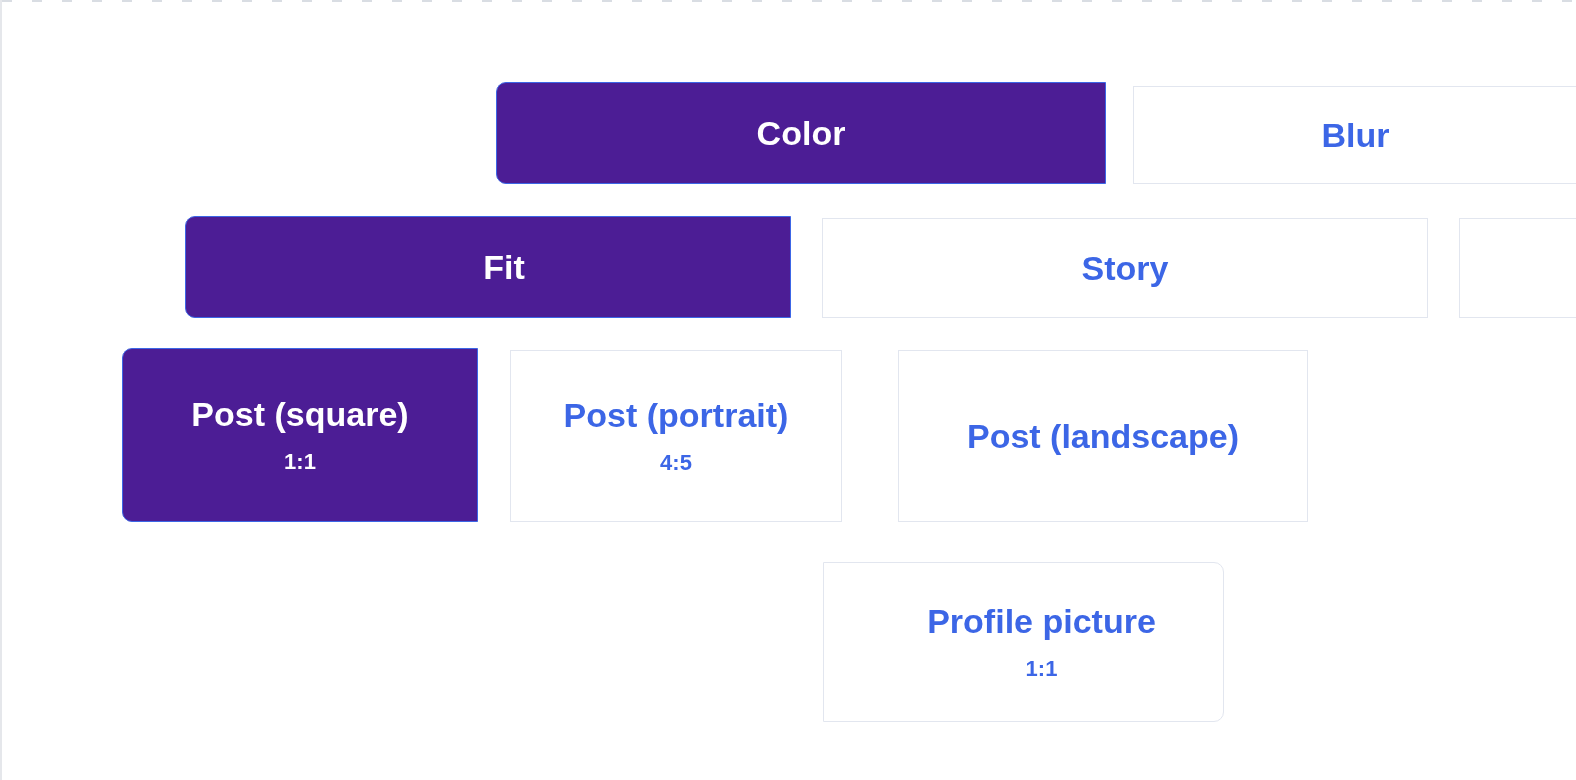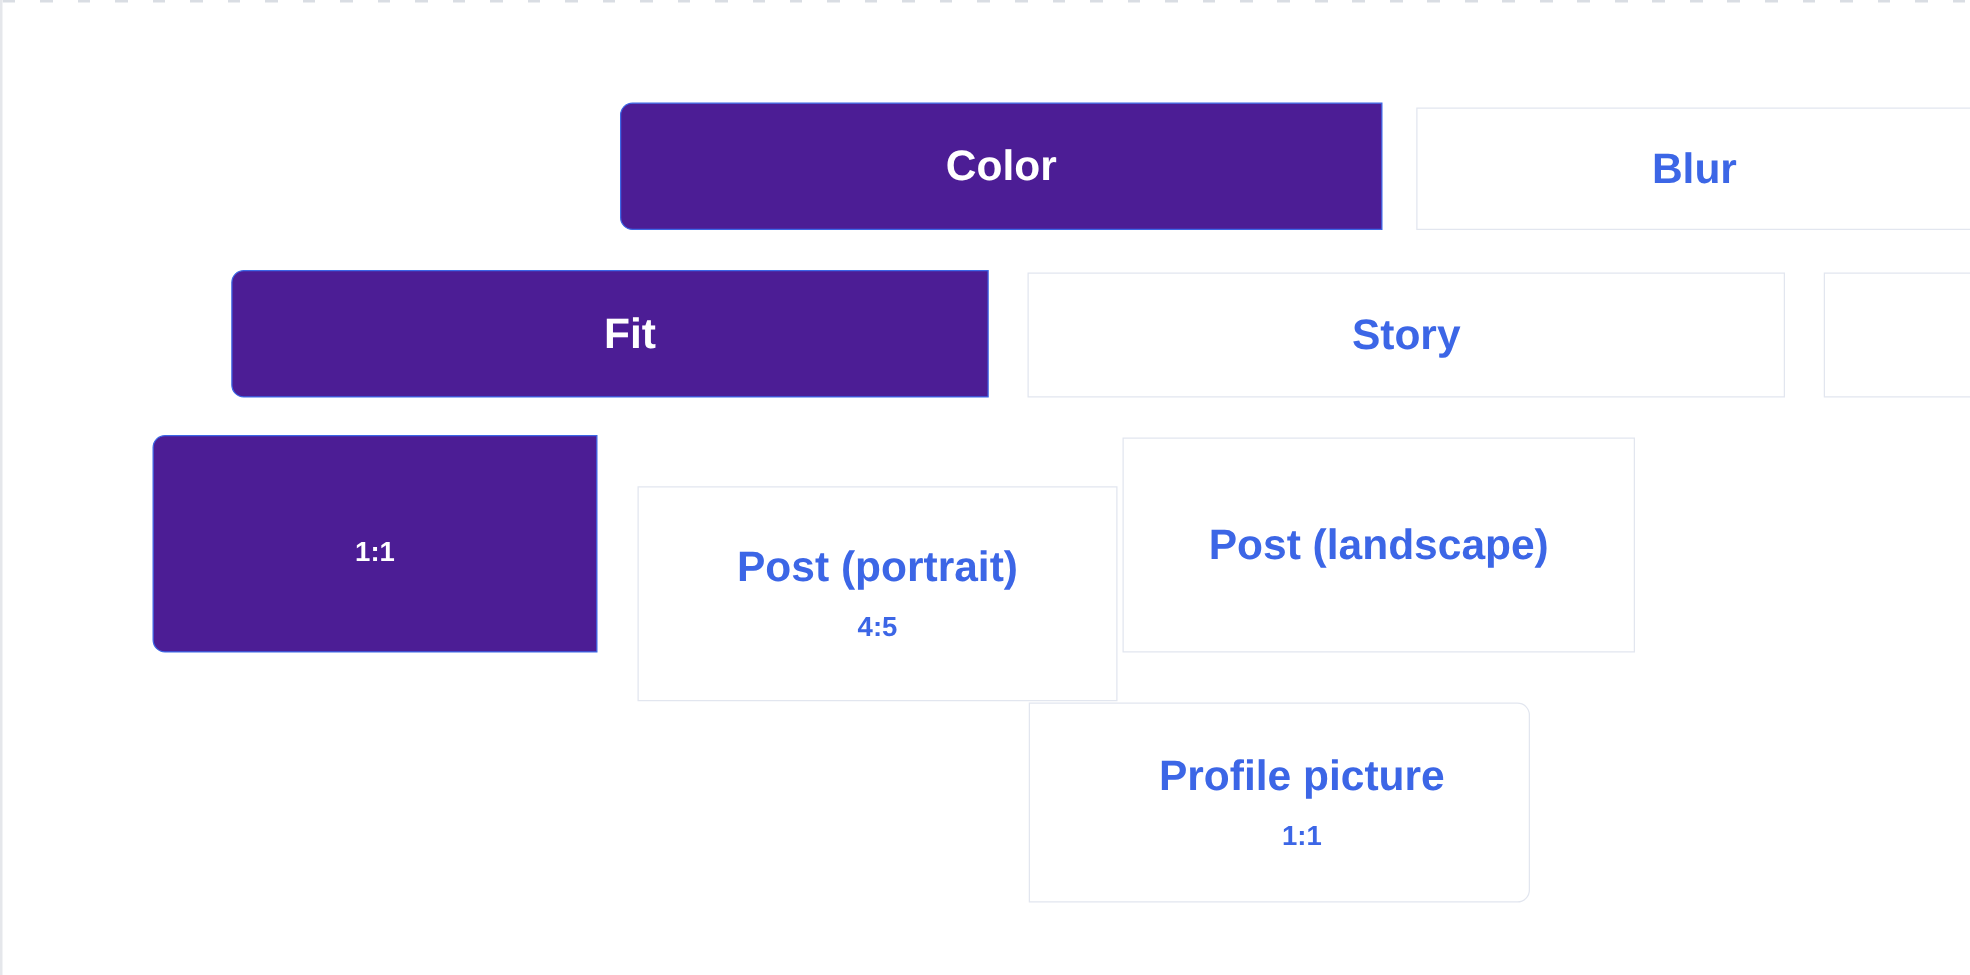--- a/index.html
+++ b/index.html
@@ -93,21 +93,21 @@
     .row2 .edge-tile {
       left: 1457px; top: 2px; width: 119px; height: 100px;
     }
 
     
     .row3 { height: 174px; margin-top: 30px; }
     .row3 .square-tile {
       left: 120px; top: 0; width: 356px; height: 174px;
     }
     .row3 .portrait-tile {
-      left: 508px; top: 2px; width: 384px; height: 172px; margin-top: 39px;
+      left: 508px; top: 2px; width: 332px; height: 172px;
     }
     .row3 .landscape-tile {
       left: 896px; top: 2px; width: 410px; height: 172px;
     }
     .row3 .story-tile {
       left: 1338px; top: 2px; width: 232px; height: 172px;
     }
 
     
     .row4 { height: 160px; margin-top: 40px; }
@@ -136,20 +136,21 @@
     </div>
     <div class="tile fill-tile">
       <span class="title">Story</span>
     </div>
     <div class="tile edge-tile">
     </div>
   </div>
 
   <div class="row row3">
     <div class="tile active first-left-rounded square-tile">
+      <span class="title">Post (square)</span>
       <span class="sub">1:1</span>
     </div>
     <div class="tile portrait-tile">
       <span class="title">Post (portrait)</span>
       <span class="sub">4:5</span>
     </div>
     <div class="tile landscape-tile">
       <span class="title">Post (landscape)</span>
     </div>
   </div>

